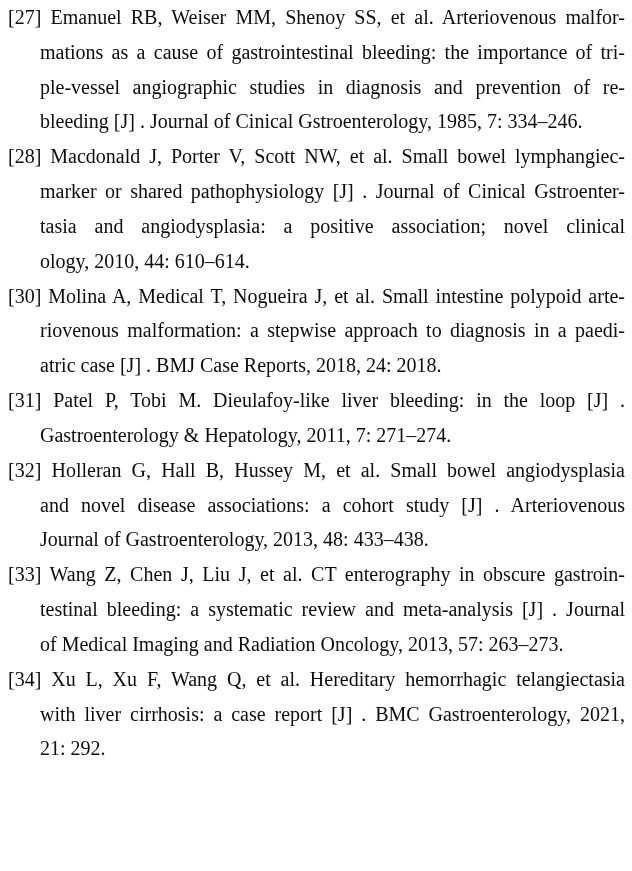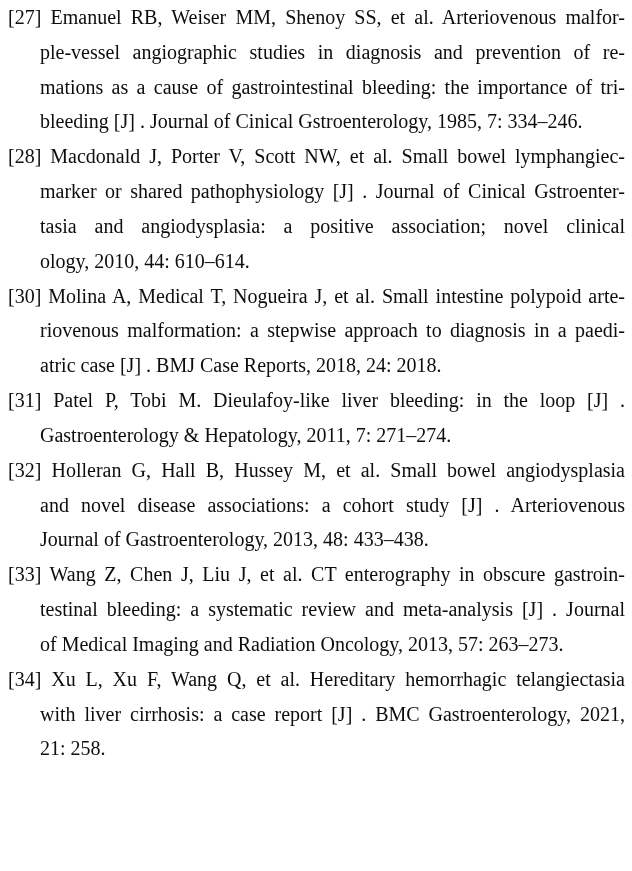--- a/index.html
+++ b/index.html
@@ -37,22 +37,22 @@
     white-space: nowrap;
   }
 </style>
 </head>
 <body>
 
 <div class="refs">
 
   <section>
     <div class="line"><span class="num">[27]</span> <span>Emanuel RB, Weiser MM, Shenoy SS, et al. Arteriovenous malfor-</span></div>
+    <div class="line cont">mations as a cause of gastrointestinal bleeding: the importance of tri-</div>
     <div class="line cont">ple-vessel angiographic studies in diagnosis and prevention of re-</div>
-    <div class="line cont">mations as a cause of gastrointestinal bleeding: the importance of tri-</div>
     <div class="line cont lastline">bleeding [J] . Journal of Cinical Gstroenterology, 1985, 7: 334–246.</div>
   </section>
 
   <section>
     <div class="line"><span class="num">[28]</span> <span>Macdonald J, Porter V, Scott NW, et al. Small bowel lymphangiec-</span></div>
     <div class="line cont">marker or shared pathophysiology [J] . Journal of Cinical Gstroenter-</div>
     <div class="line cont">tasia and angiodysplasia: a positive association; novel clinical</div>
     <div class="line cont lastline">ology, 2010, 44: 610–614.</div>
   </section>
 
@@ -76,16 +76,16 @@
 
   <section>
     <div class="line"><span class="num">[33]</span> <span>Wang Z, Chen J, Liu J, et al. CT enterography in obscure gastroin-</span></div>
     <div class="line cont">testinal bleeding: a systematic review and meta-analysis [J] . Journal</div>
     <div class="line cont lastline">of Medical Imaging and Radiation Oncology, 2013, 57: 263–273.</div>
   </section>
 
   <section>
     <div class="line"><span class="num">[34]</span> <span>Xu L, Xu F, Wang Q, et al. Hereditary hemorrhagic telangiectasia</span></div>
     <div class="line cont">with liver cirrhosis: a case report [J] . BMC Gastroenterology, 2021,</div>
-    <div class="line cont lastline">21: 258.</div>
+    <div class="line cont lastline">21: 292.</div>
   </section>
 
 </div>
 
 </body></html>

